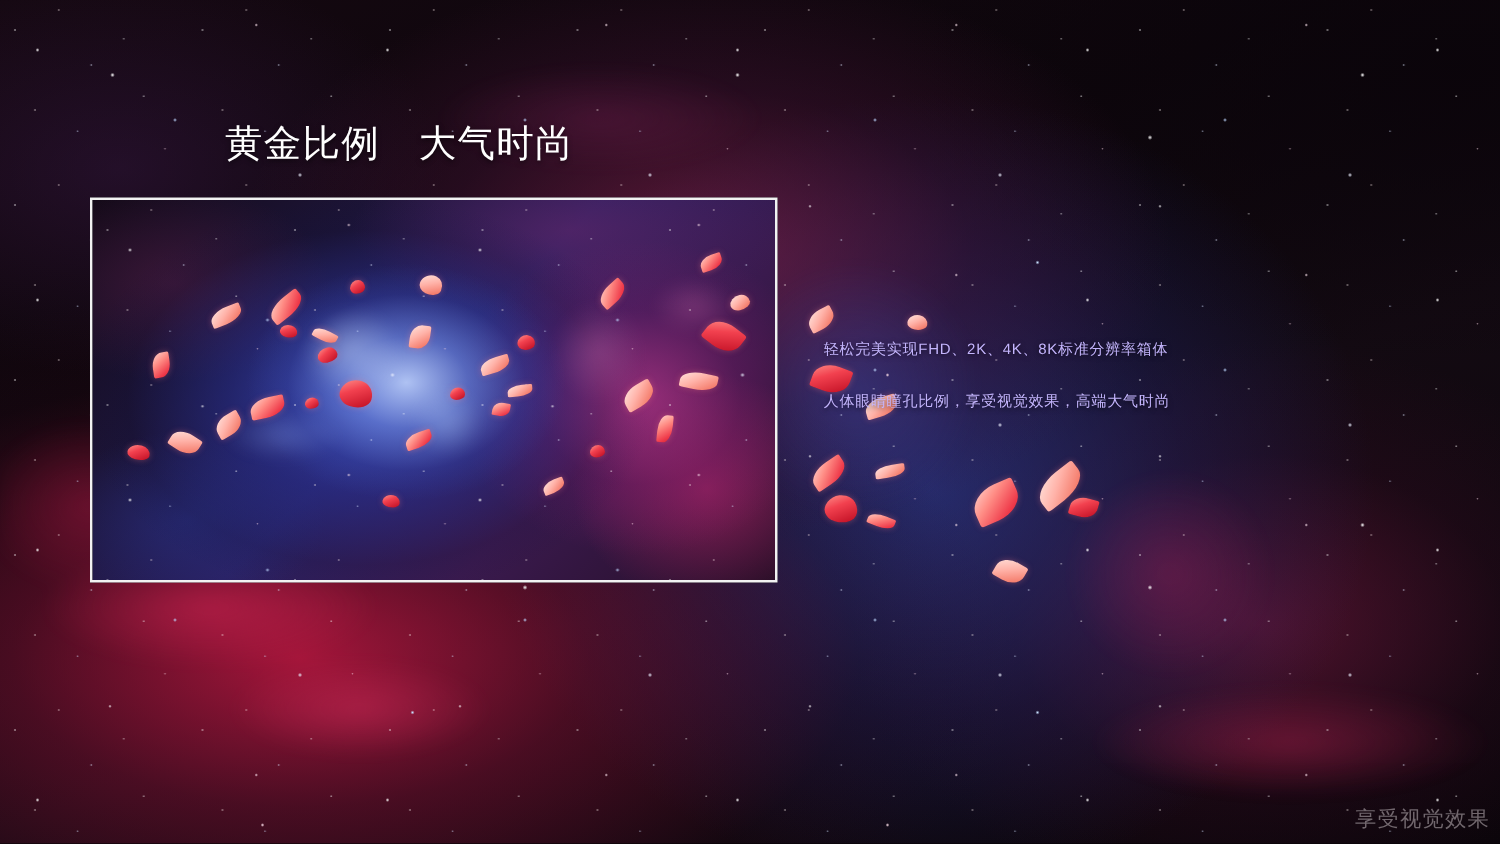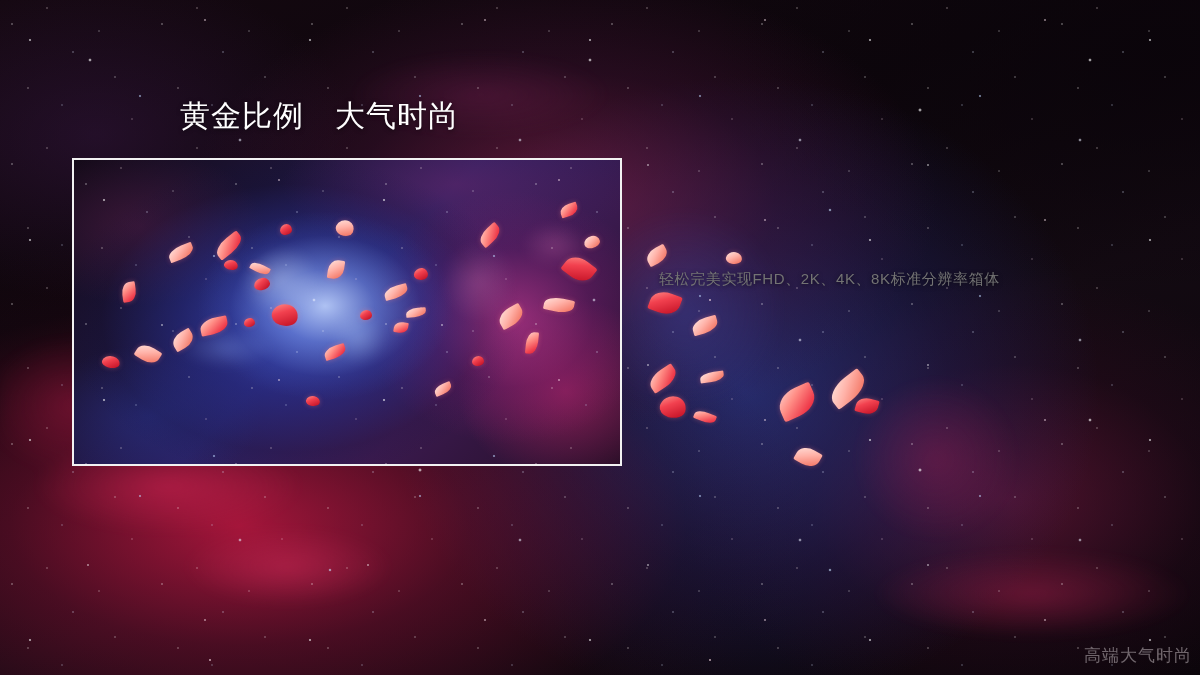--- a/index.html
+++ b/index.html
@@ -145,23 +145,23 @@
     white-space: pre;
     text-shadow: 0 1px 4px rgba(0,0,0,.55);
   }
   #body-copy {
     position: absolute;
     left: 659px;
     top: 258px;
     width: 510px;
   }
   #body-copy .line {
-    font-size: 15px;
+    font-size: 12px;
     line-height: 42px;
-    color: #737373;
+    color: #c4b5fd;
     letter-spacing: .6px;
     white-space: pre;
     text-shadow: 0 1px 4px rgba(0,0,0,.6);
   }
   #watermark {
     position: absolute;
     right: 8px;
     bottom: 8px;
     font-size: 17px;
     letter-spacing: 1px;
@@ -232,17 +232,18 @@
         <div class="petal pale round" style="left: 510px; top: 76px; width: 16px; height: 12px; transform: rotate(-12deg);"></div>
         <div class="petal deep round" style="left: 398px; top: 196px; width: 12px; height: 10px; transform: rotate(0deg);"></div>
         <div class="petal pale" style="left: 360px; top: 224px; width: 18px; height: 10px; transform: rotate(-22deg);"></div>
         <div class="petal deep round" style="left: 232px; top: 236px; width: 14px; height: 10px; transform: rotate(12deg);"></div>
         <div class="petal " style="left: 486px; top: 44px; width: 18px; height: 12px; transform: rotate(-18deg);"></div>
       </div>
   </div>
 
   <div id="body-copy">
     <div class="line">轻松完美实现FHD、2K、4K、8K标准分辨率箱体</div>
+    <div class="line">人体眼睛瞳孔比例，享受视觉效果，高端大气时尚</div>
   </div>
 
-  <div id="watermark">高端大气时尚</div>
+  <div id="watermark">享受视觉效果</div>
 
 </div>
 
 </body></html>

